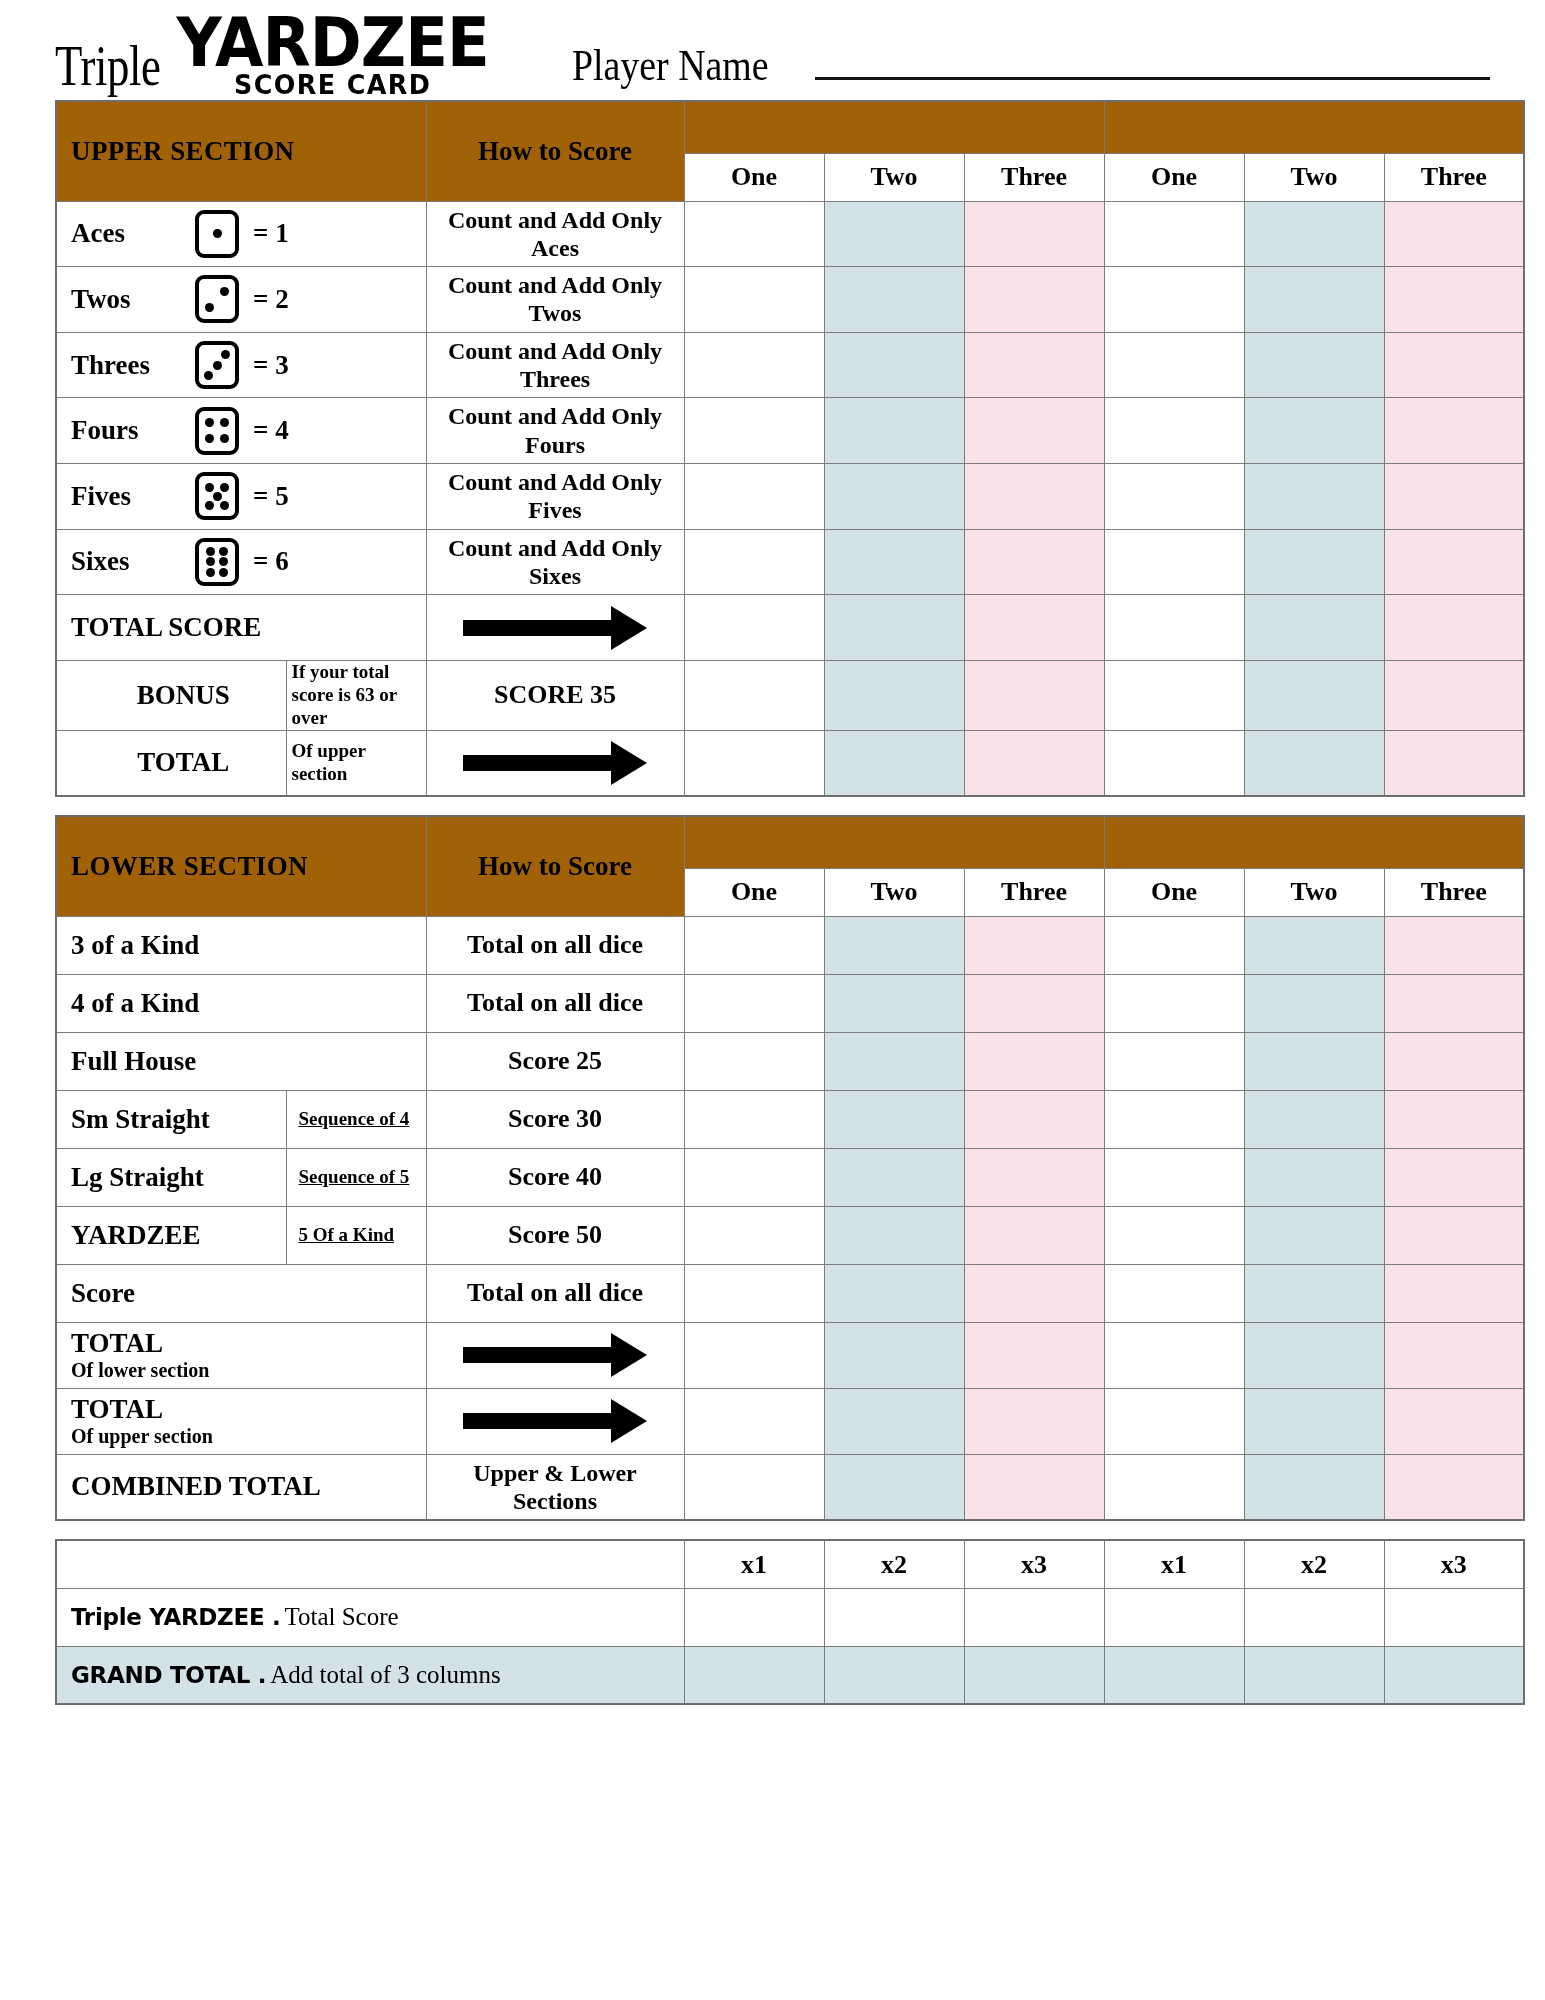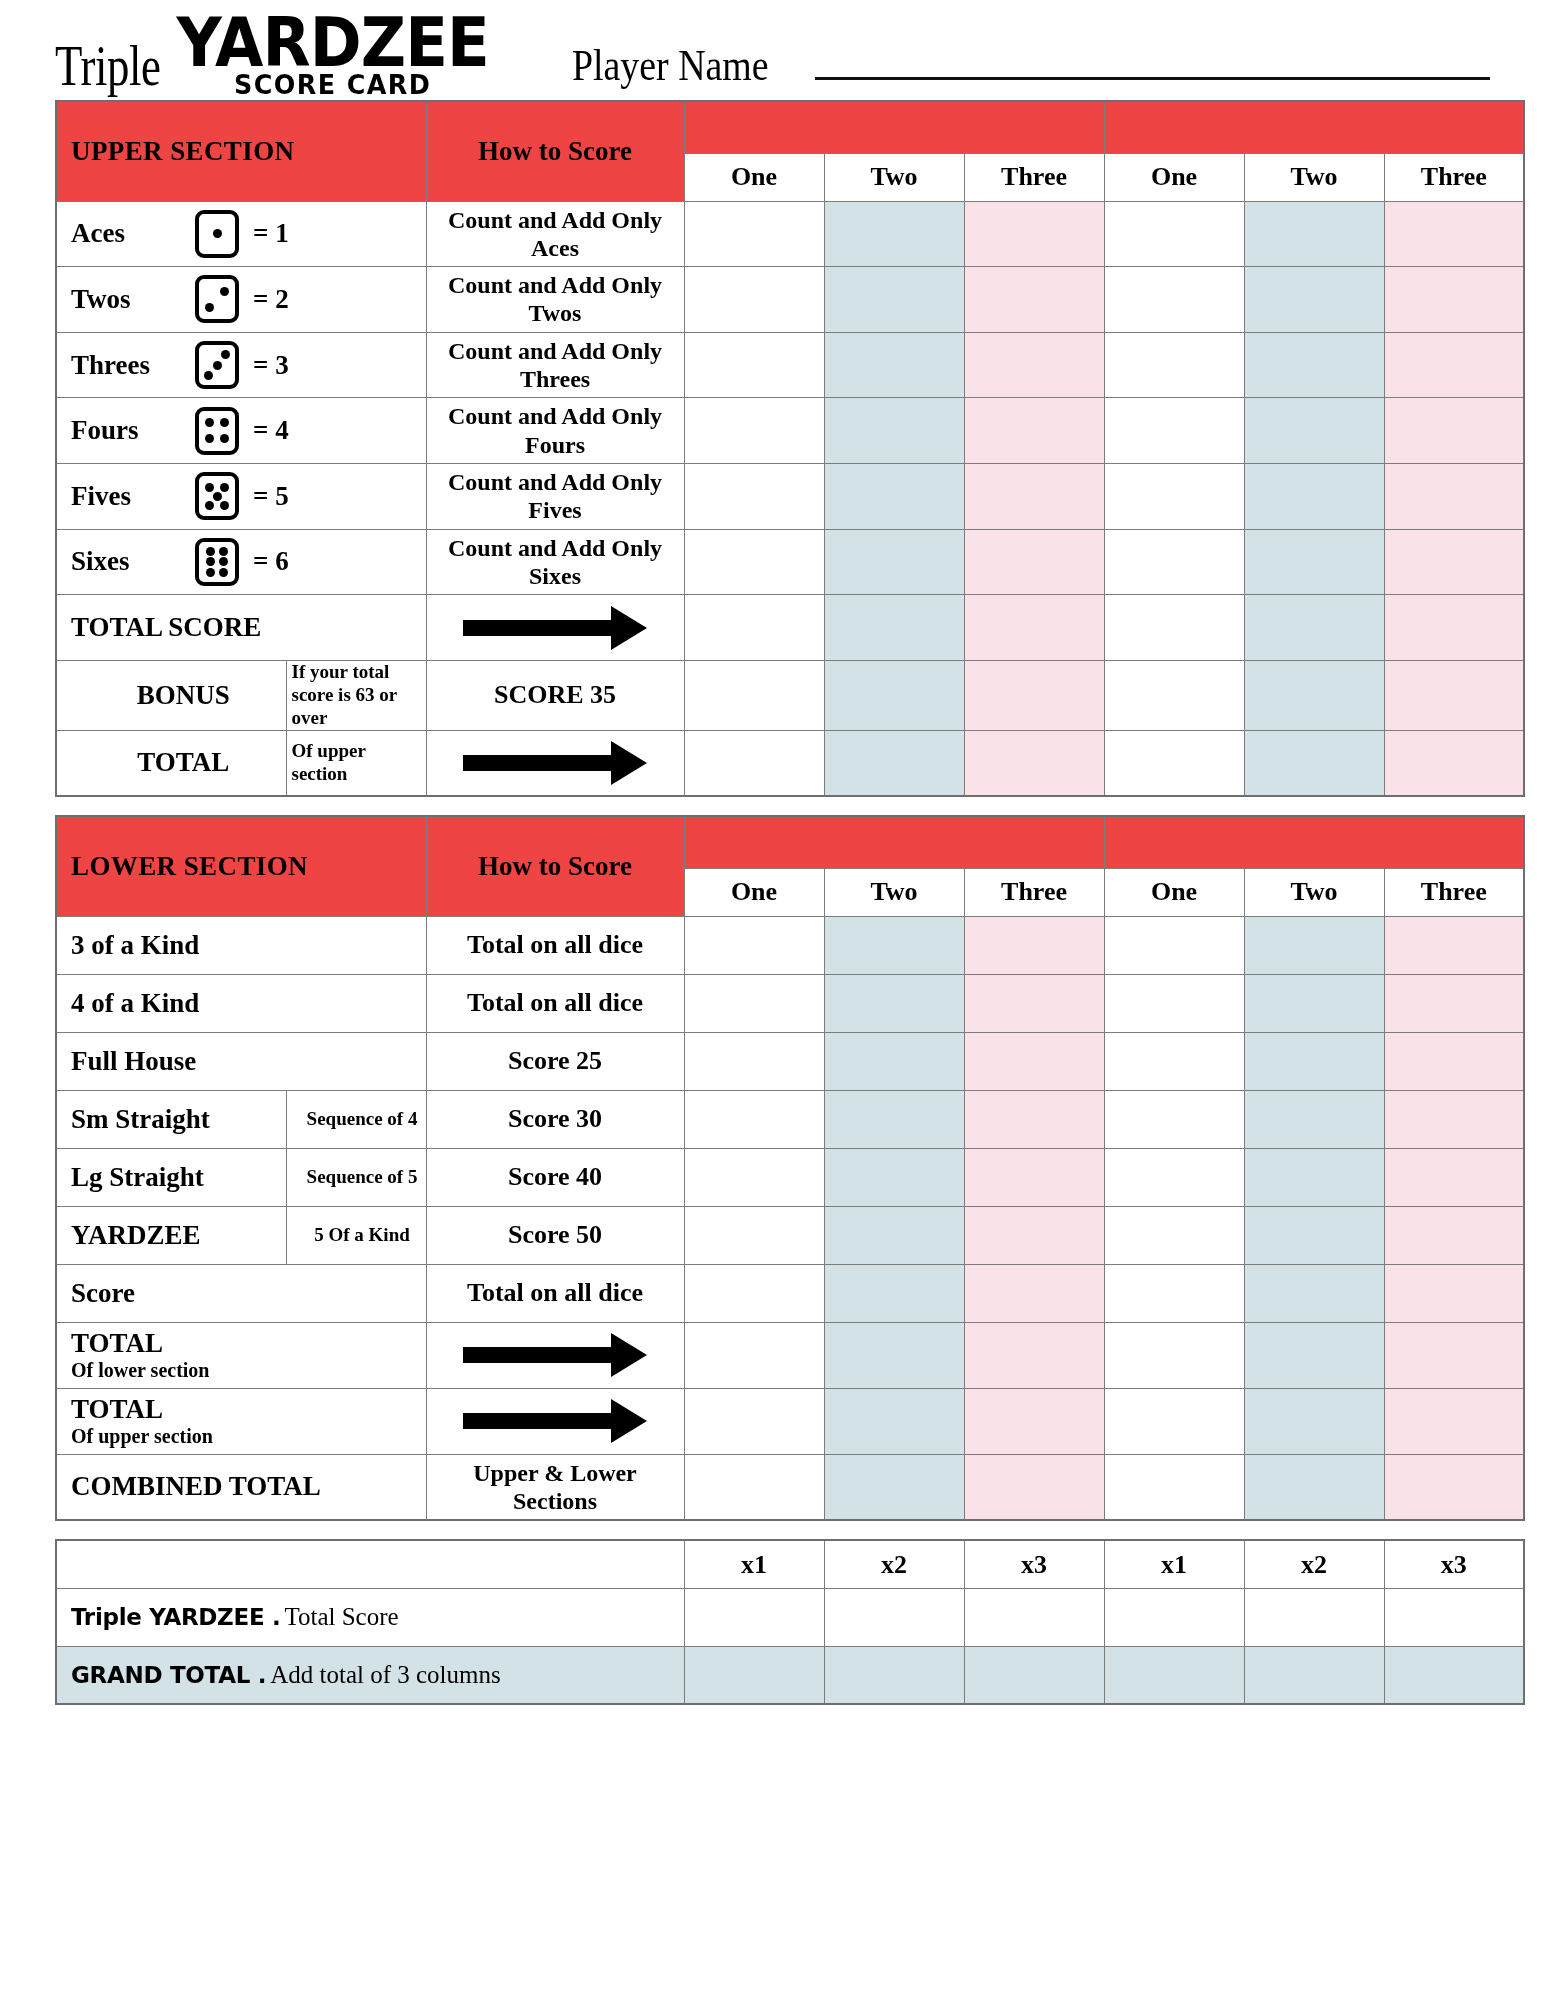--- a/index.html
+++ b/index.html
@@ -51,42 +51,42 @@
   td, th {
     border:1.5px solid #7c7c7c;
     padding:0; margin:0;
     font-family:"Liberation Serif", serif;
     font-weight:bold;
     text-align:center;
     vertical-align:middle;
   }
   .outer { border:2px solid #6e6e6e; }
 
-  .hdr-blue { background:#ef4444; }
+  .hdr-blue { background:#a16207; }
   .c-blue { background:#d2e2e7; }
   .c-pink { background:#f9e2e8; }
   .c-white { background:#ffffff; }
 
   
   col.w-label   { width:230px; }
   col.w-sub     { width:140px; }
   col.w-how     { width:258px; }
   col.w-score   { width:140px; }
 
   .sec-title {
     text-align:left; padding-left:14px;
     font-size:27px; letter-spacing:0.4px; font-weight:bold;
   }
   .how-title { font-size:27px; }
   .colname { font-size:26px; }
 
   .rowlabel {
     text-align:left; padding-left:14px; font-size:27px; white-space:nowrap;
   }
-  .sublabel { font-size:19px; text-align:center; padding-left:12px; }
+  .sublabel { font-size:19px; text-align:left; padding-left:12px;text-decoration:underline; }
   .how { font-size:24px; line-height:1.18; padding:4px 16px; }
   .how.one { font-size:26px; }
 
   .twoline { line-height:1.15; }
   .twoline .l1 { font-size:27px; display:block; }
   .twoline .l2 { font-size:20px; display:block; }
 
   
   .diceline { display:flex; align-items:center; gap:14px; padding-left:14px; }
   .diceline .nm { font-size:27px; min-width:110px; text-align:left; }

